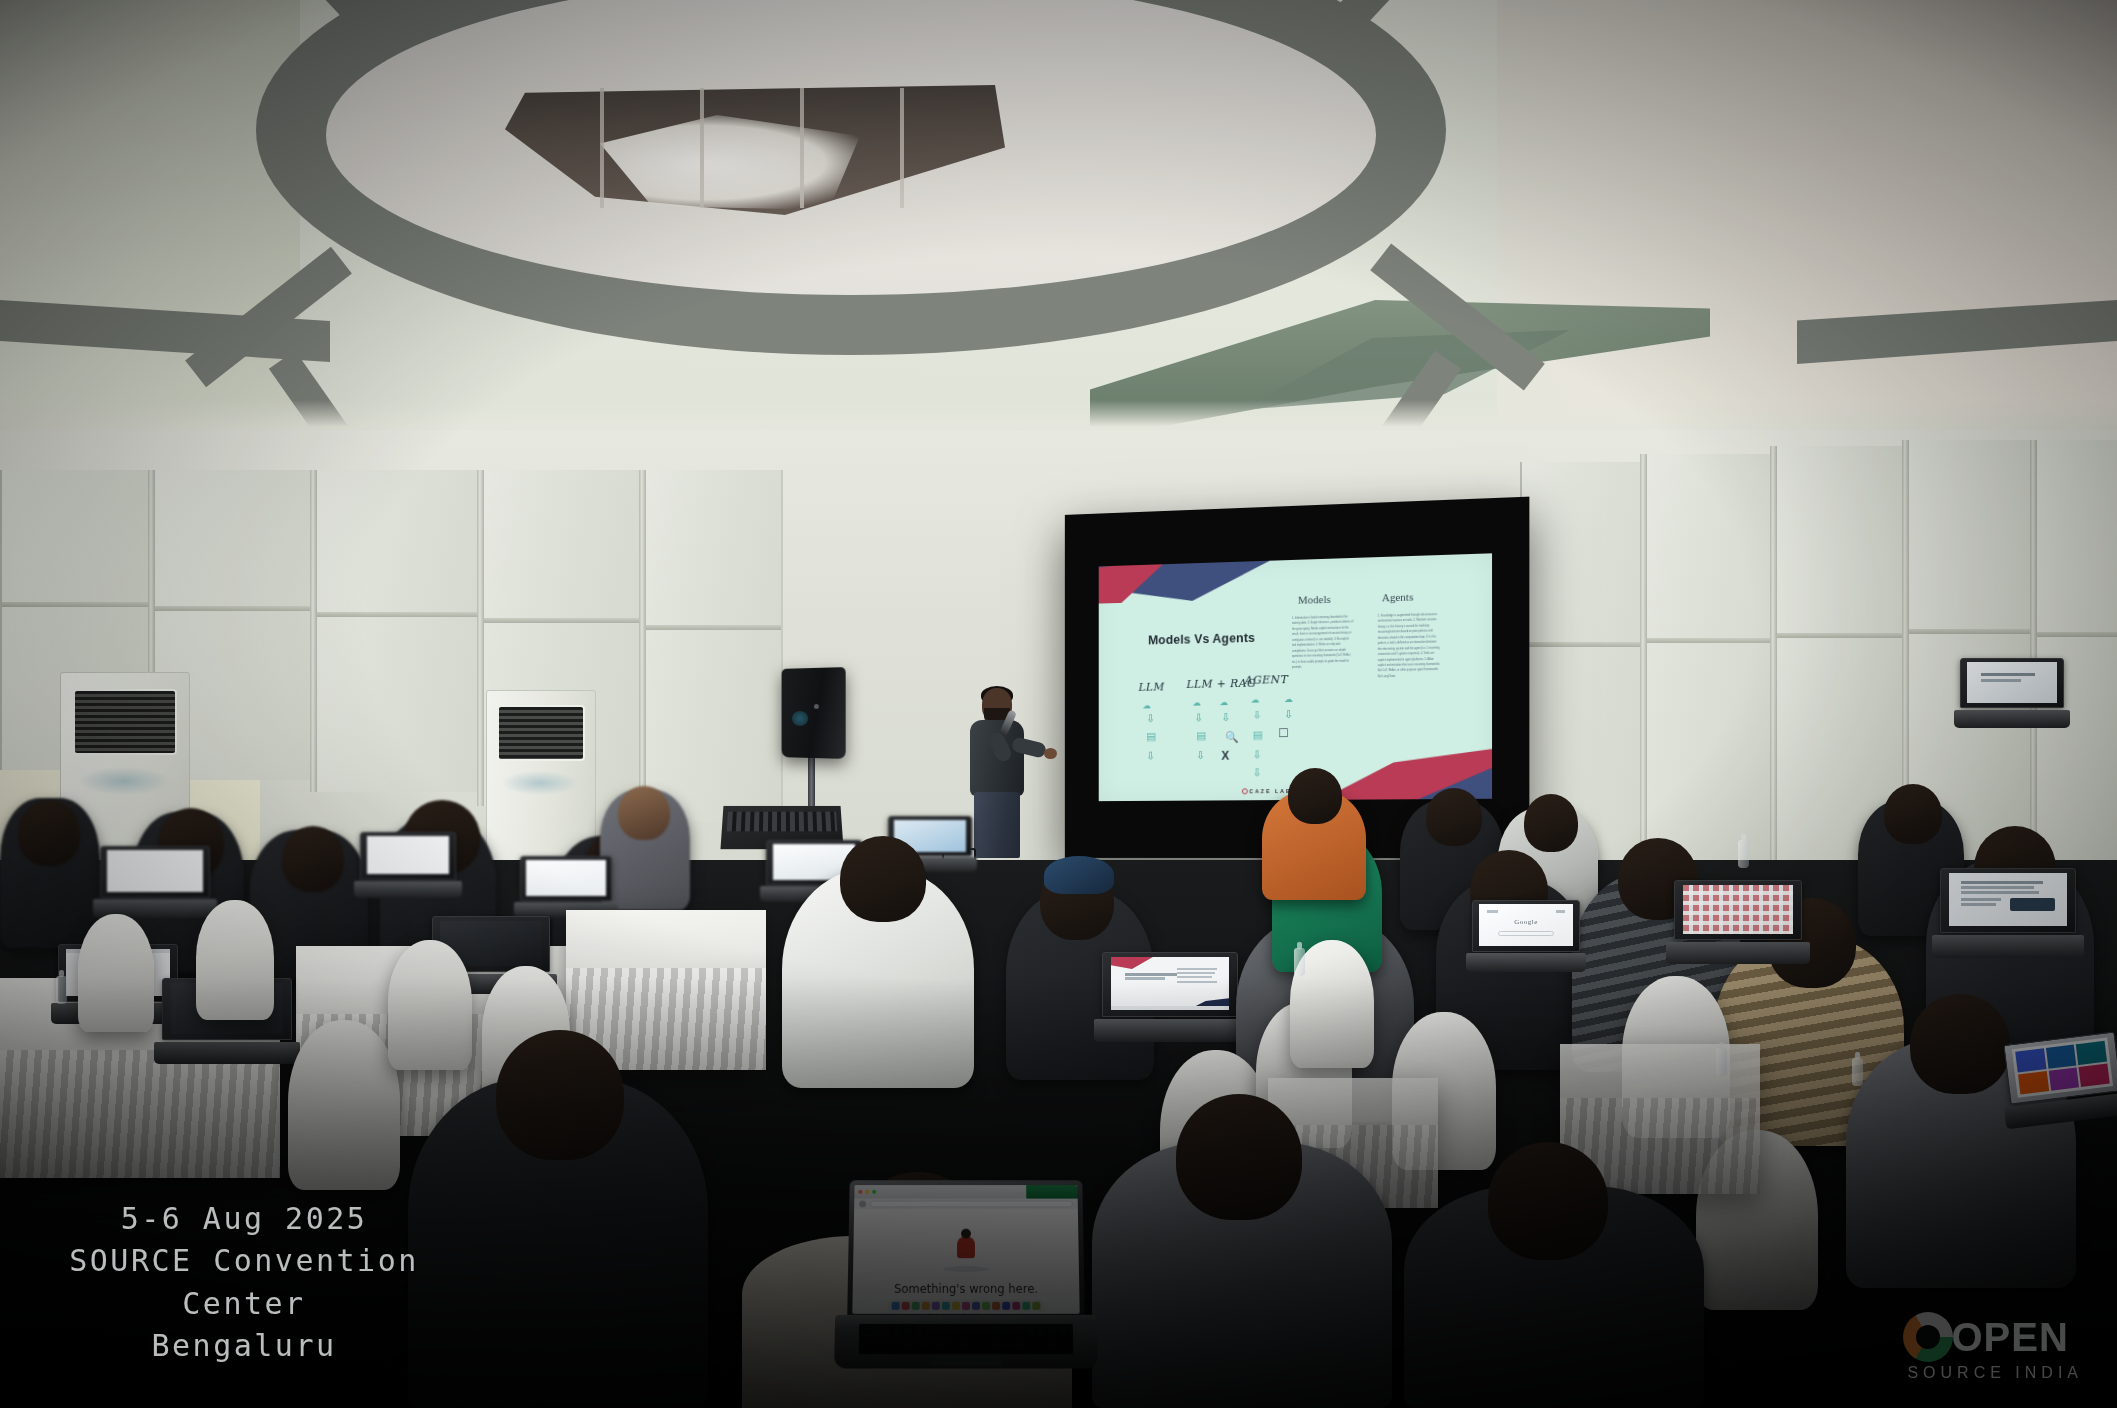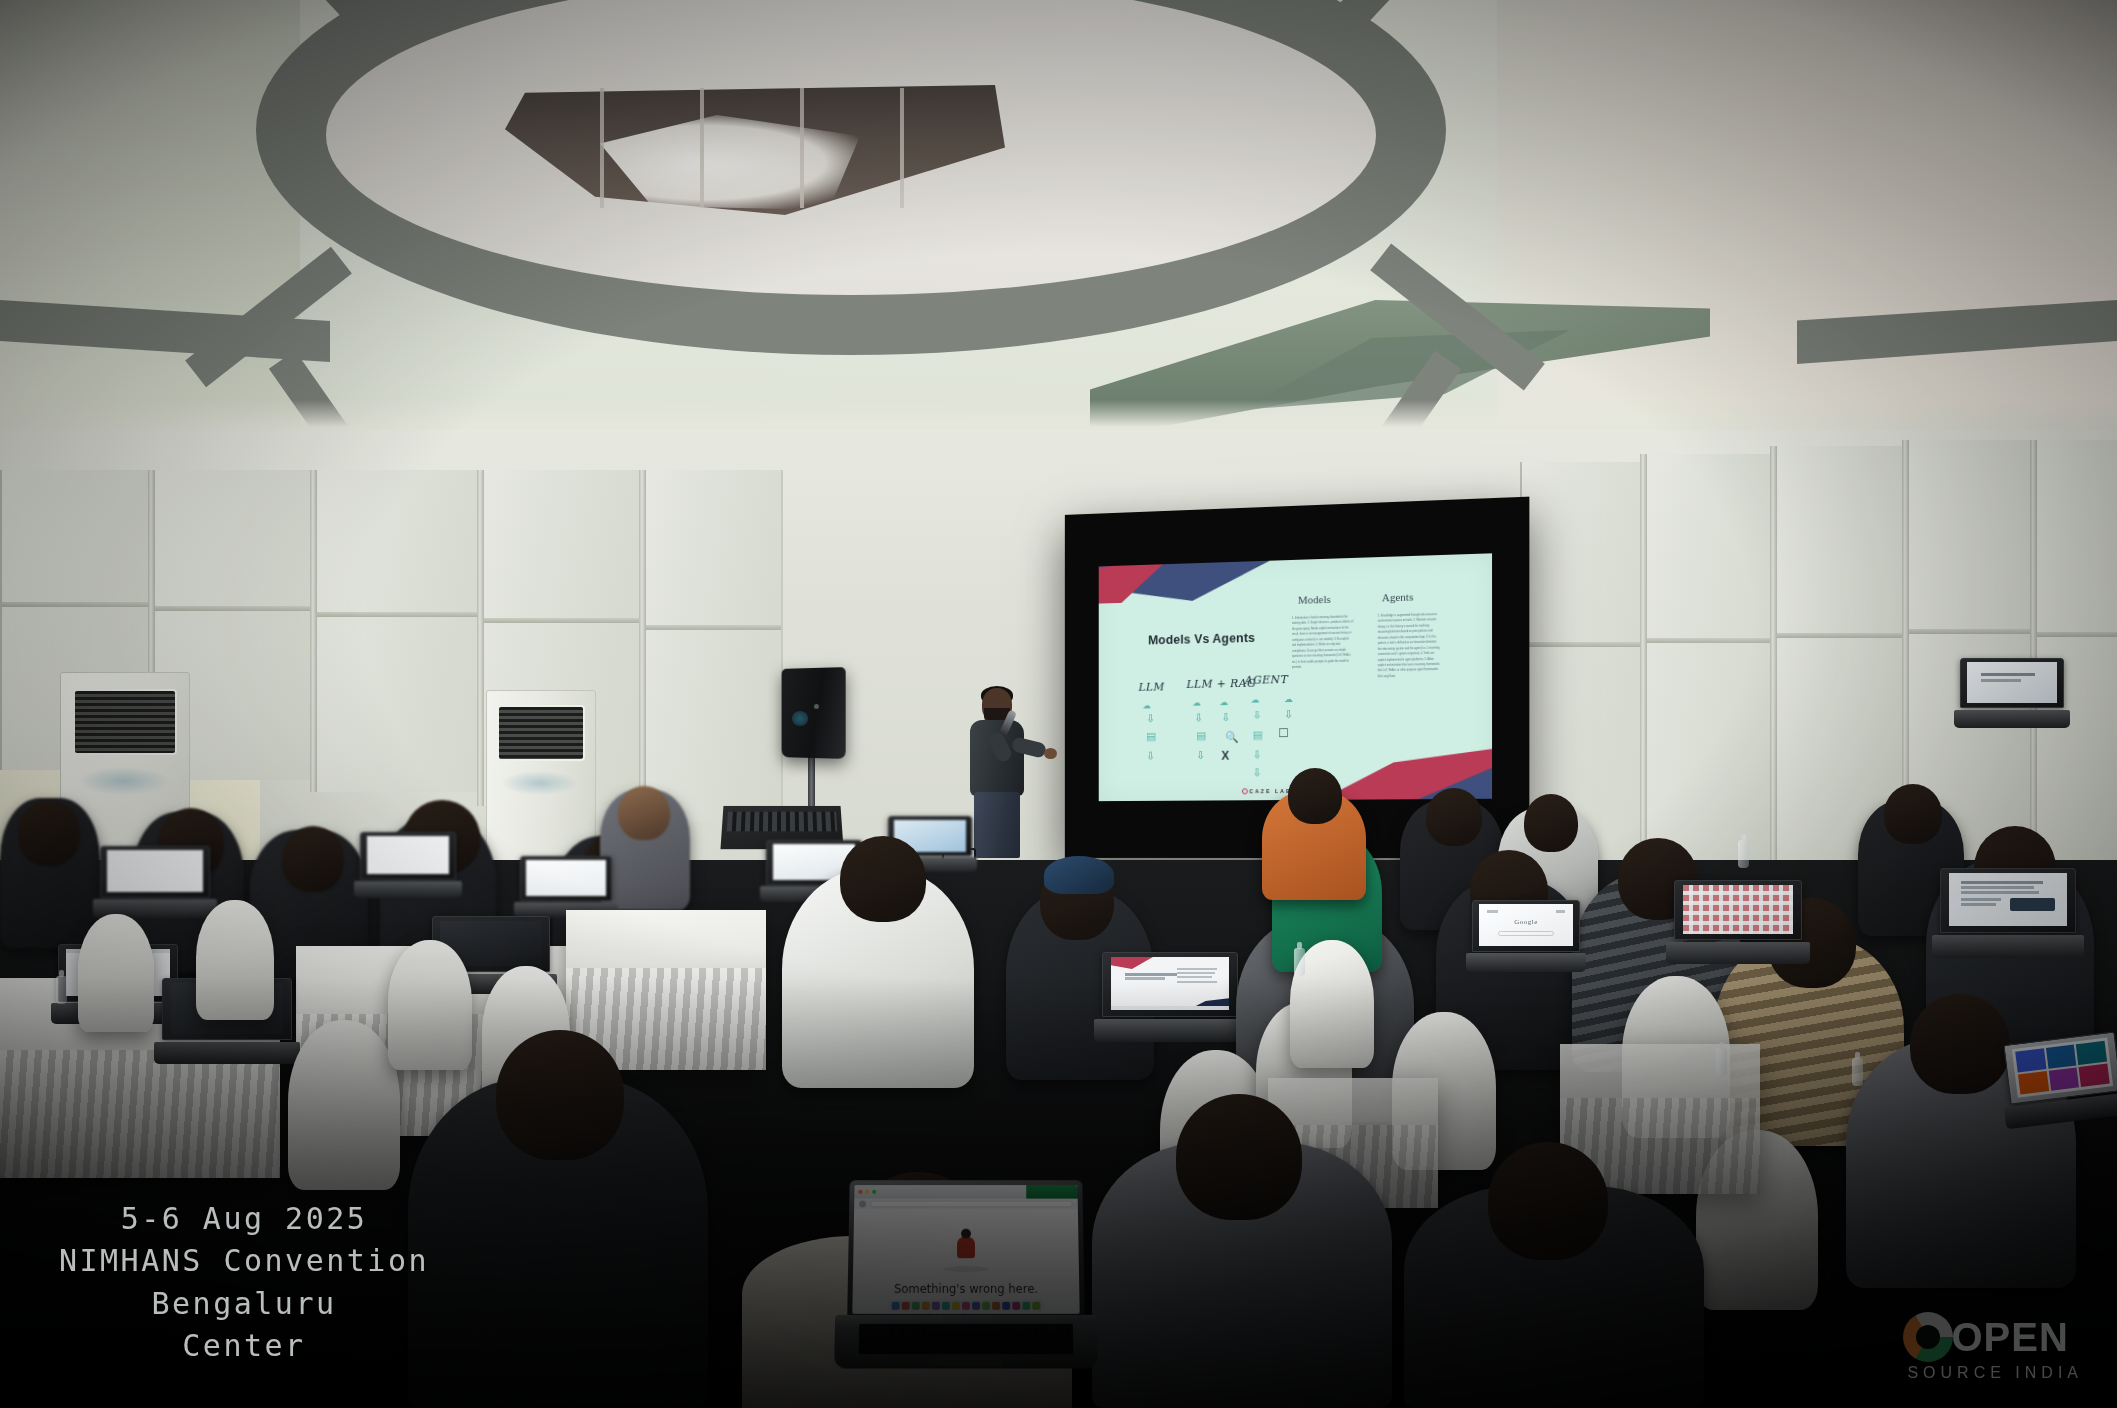--- a/index.html
+++ b/index.html
@@ -864,23 +864,23 @@
       <div class="hero-keys"></div>
       <div class="hero-trackpad"></div>
     </div>
   </div>
 
   <div class="vignette"></div>
   <div class="bottom-dark"></div>
 
   <div class="caption">
     <span class="l1">5-6 Aug 2025</span>
-    <span class="l2">NIMHANS Convention</span>
+    <span class="l2">SOURCE Convention</span>
+    <span class="l3">Center</span>
     <span class="l3">Bengaluru</span>
-    <span class="l3">Center</span>
   </div>
 
   <div class="watermark">
     <div class="wm-top">
       <div class="wm-ring"></div>
       <div class="wm-word">OPEN</div>
     </div>
     <div class="wm-sub">SOURCE INDIA</div>
   </div>
 

